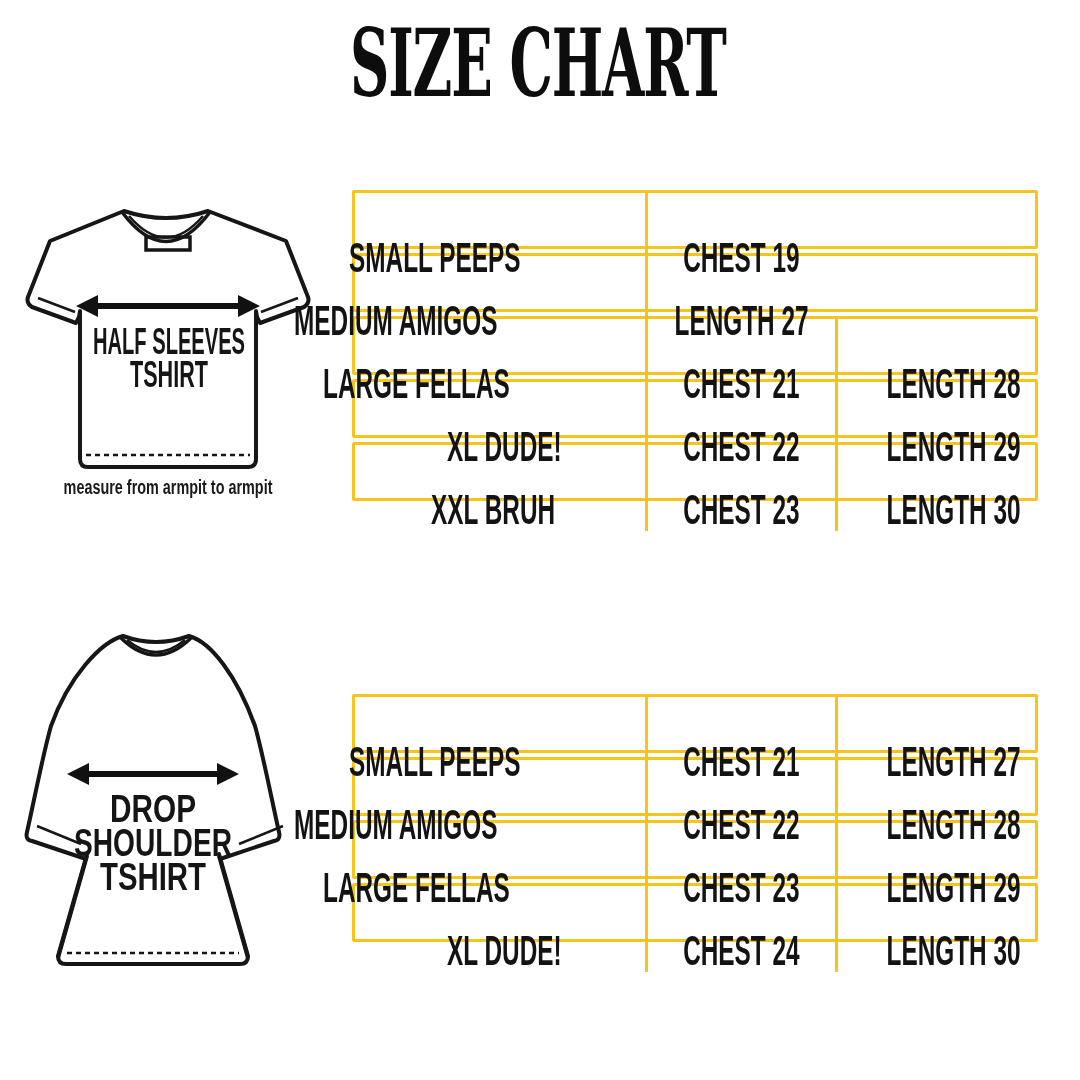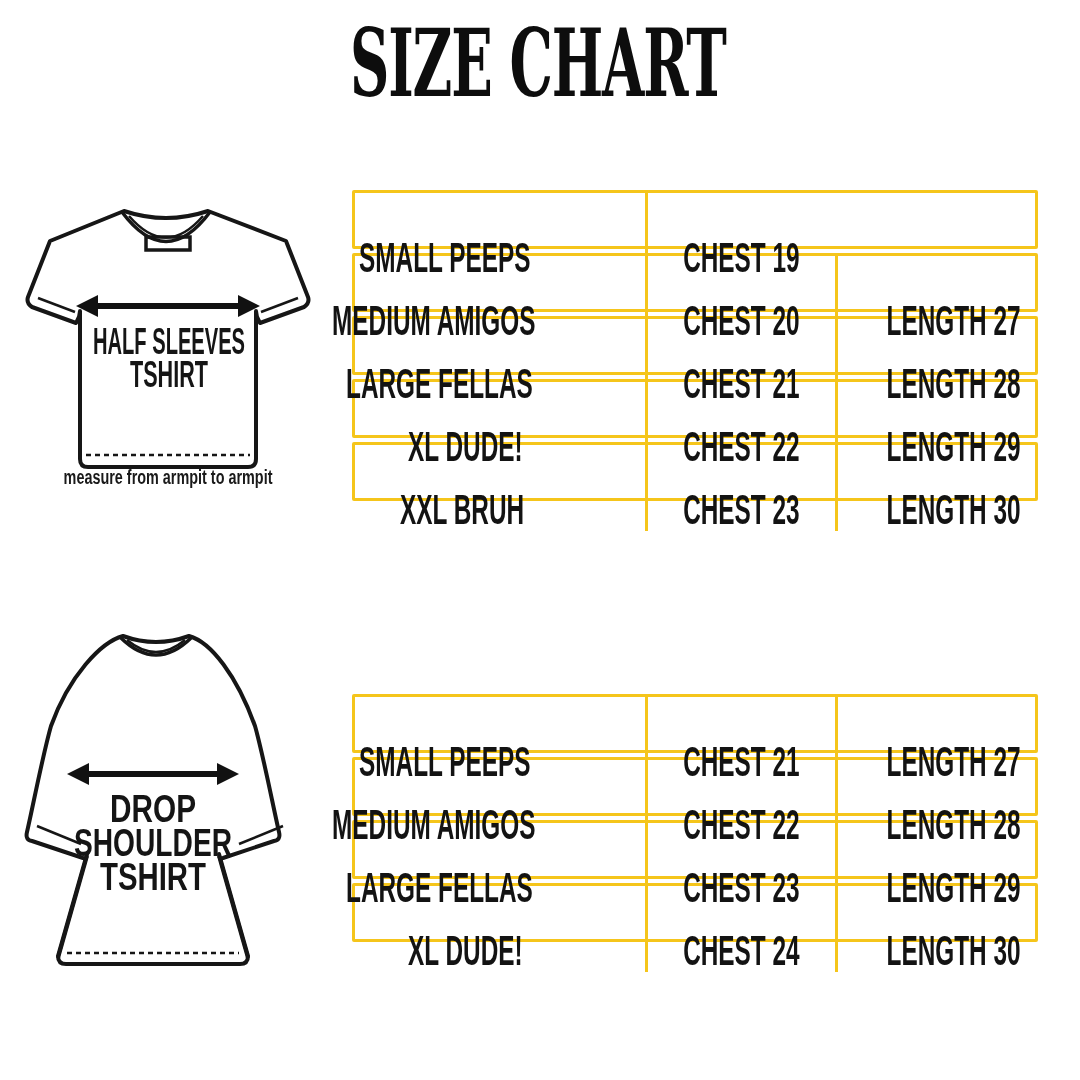--- a/index.html
+++ b/index.html
@@ -15,42 +15,42 @@
   .title{position:absolute;top:16px;left:0;width:1076px;text-align:center;}
   .title span{
     display:inline-block;font-family:"DejaVu Serif",serif;font-weight:700;
     font-size:94px;line-height:1.0;color:#0d0d0d;white-space:nowrap;
     transform:scaleX(0.58);transform-origin:center;letter-spacing:-2px;
   }
   
   .shirt1{position:absolute;left:18px;top:190px;width:300px;height:294px;}
   .shirt2{position:absolute;left:15px;top:626px;width:290px;height:348px;}
   .caption{
-    position:absolute;left:18px;top:466px;width:300px;text-align:center;
+    position:absolute;left:18px;top:476px;width:300px;text-align:center;
   }
   .caption span{
     display:inline-block;font-weight:700;font-size:20px;white-space:nowrap;
     transform:scaleX(0.72);transform-origin:center;color:#1a1a1a;
   }
   svg .ln{fill:none;stroke:#161616;}
   svg text{
     font-family:"Liberation Sans",sans-serif;font-weight:700;fill:#151515;
   }
   
   .size-table{position:absolute;left:352px;width:686px;}
   .table1{top:190px;}
   .table2{top:694px;}
   .trow{
     box-sizing:border-box;height:59px;margin-bottom:4px;background:#fff;
     border:3px solid var(--accent);border-radius:2px;
     display:grid;grid-template-columns:290px 190px 1fr;
   }
   .trow:last-child{margin-bottom:0;}
   .tcell{display:flex;align-items:center;justify-content:center;overflow:visible;}
-  .tcell.size{justify-content:center;padding-left:14px;margin-top:44px;}
+  .tcell.size{justify-content:flex-end;padding-left:14px;margin-top:44px;}
   .tcell.chest,.tcell.len{border-left:3px solid var(--accent);align-items:flex-end;}
   .tcell span{
     font-weight:700;font-size:42px;line-height:1;white-space:nowrap;color:#131313;
     transform:scaleX(0.58);transform-origin:center center;
   }
   .tcell.size span{transform-origin:left center;}
 </style>
 </head>
 <body>
 
@@ -93,23 +93,20 @@
         <span>SMALL PEEPS</span>
       </div>
     <div class="tcell chest">
         <span>CHEST 19</span>
       </div>
   </div>
   <div class="trow">
     <div class="tcell size">
         <span>MEDIUM AMIGOS</span>
       </div>
-    <div class="tcell chest">
-        <span>CHEST 20</span>
-      </div>
     <div class="tcell len">
         <span>LENGTH 27</span>
       </div>
   </div>
   <div class="trow">
     <div class="tcell size">
         <span>LARGE FELLAS</span>
       </div>
     <div class="tcell chest">
         <span>CHEST 21</span>

